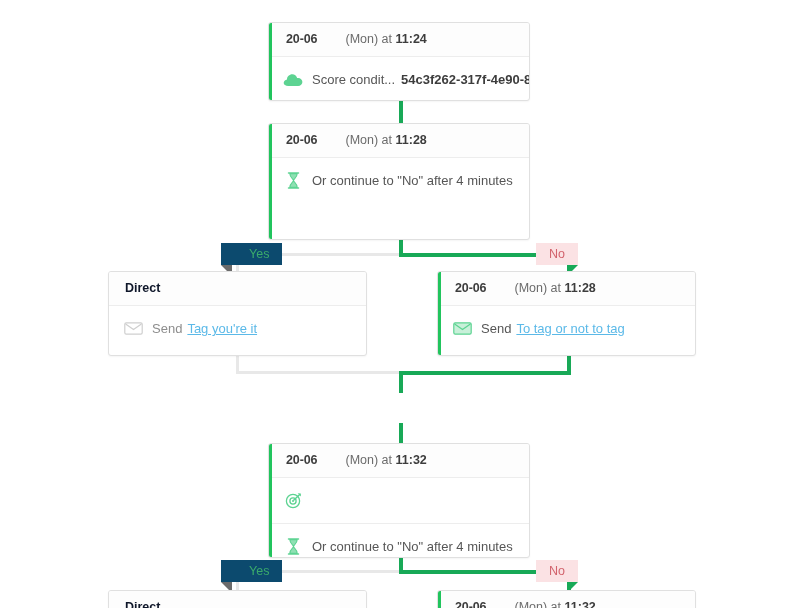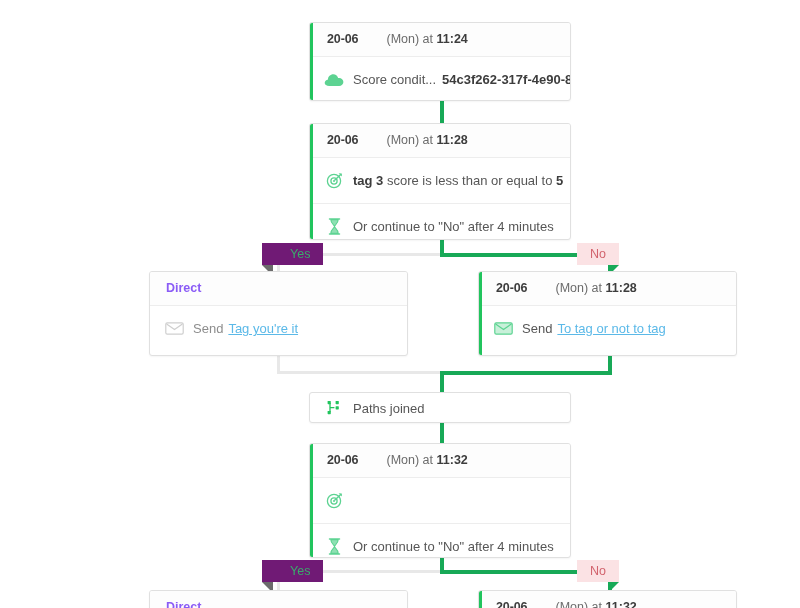--- a/index.html
+++ b/index.html
@@ -14,21 +14,20 @@
     font-family: "Liberation Sans", sans-serif;
     font-size: 13px;
     color: #4a4a4a;
     position: relative;
   }
   #canvas {
     position: absolute;
     left: 0; top: 0;
     width: 672px;
     height: 608px;
-    margin-left: 41px;
   }
 
   
   .line {
     position: absolute;
   }
   .line.green  { background: #18a957; }
   .line.grey   { background: #e8e8e8; }
 
   
@@ -94,33 +93,33 @@
     align-items: center;
     justify-content: center;
   }
   .card-row b { color: #3d3d3d; font-weight: bold; }
   .card-row a {
     color: #5bb9e8;
     text-decoration: underline;
     text-align: right;
   }
   .card.inactive .card-row { color: #8d8d8d; }
-  .card.inactive .card-header.plain { color: #8b5cf6; }
+  .card.inactive .card-header.plain { color: #0f172a; }
 
   
   .branch {
     position: absolute;
     height: 22px;
     line-height: 22px;
     padding: 0 13px;
     font-size: 12.5px;
     text-align: center;
     box-sizing: border-box;
   }
-  .branch.yes { background: #701a75; color: #3aaa6b; padding-left: 28px; }
+  .branch.yes { background: #0c4a6e; color: #3aaa6b; padding-left: 28px; }
   .branch.no  { background: #fbe2e4; color: #d2636d; }
   .branch .tri {
     position: absolute;
     left: 0;
     top: 22px;
     width: 0; height: 0;
     border-left: 11px solid transparent;
     border-top: 11px solid #6b6b6b;
   }
   .branch.no .tri {
@@ -175,122 +174,95 @@
       <b style="margin-left:6px;">54c3f262-317f-4e90-8eb...</b>
     </div>
   </div>
 
   <div class="card active" style="left:268px; top:123px; width:262px; height:117px;">
     <div class="card-header">
       <span class="date">20-06</span><span class="when"><span>(Mon) at </span><b>11:28</b></span>
     </div>
     <div class="card-row">
       <span class="ico">
+        <svg width="13" height="17" viewBox="0 0 13 17">
+            <path d="M1.5 1h10M1.5 16h10" stroke="#5dd392" stroke-width="1.5" stroke-linecap="round"></path>
+            <path d="M2.8 1.6c0 4 3.7 5.3 3.7 6.9s-3.7 2.9-3.7 6.9h7.4c0-4-3.7-5.3-3.7-6.9s3.7-2.9 3.7-6.9z" fill="#8fe0b3" stroke="#5dd392" stroke-width="1.1" stroke-linejoin="round"></path>
+          </svg>
+      </span>
+      <span>Or continue to "No" after 4 minutes</span>
+    </div>
+  </div>
+
+  <div class="branch yes" style="left:221px; top:243px;">
+    <span>Yes</span>
+    <span class="tri"></span>
+  </div>
+  <div class="branch no" style="left:536px; top:243px;">
+    <span>No</span>
+    <span class="tri"></span>
+  </div>
+
+  <div class="card inactive" style="left:108px; top:271px; width:259px; height:85px;">
+    <div class="card-header plain">Direct</div>
+    <div class="card-row">
+      <span class="ico">
+        <svg width="19" height="13" viewBox="0 0 19 13">
+            <rect x="0.8" y="0.8" width="17.4" height="11.4" rx="1.4" fill="#ffffff" stroke="#cfcfcf" stroke-width="1.2"></rect>
+            <path d="M1.6 1.9 9.5 7.6 17.4 1.9" fill="none" stroke="#cfcfcf" stroke-width="1.2"></path>
+          </svg>
+      </span>
+      <span>Send</span>
+      <a href="#" style="margin-left:5px;">Tag you're it</a>
+    </div>
+  </div>
+
+  <div class="card active" style="left:437px; top:271px; width:259px; height:85px;">
+    <div class="card-header">
+      <span class="date">20-06</span><span class="when"><span>(Mon) at </span><b>11:28</b></span>
+    </div>
+    <div class="card-row">
+      <span class="ico">
+        <svg width="19" height="13" viewBox="0 0 19 13">
+            <rect x="0.8" y="0.8" width="17.4" height="11.4" rx="1.4" fill="#c8f0d9" stroke="#5dd392" stroke-width="1.2"></rect>
+            <path d="M1.6 1.9 9.5 7.6 17.4 1.9" fill="none" stroke="#5dd392" stroke-width="1.2"></path>
+          </svg>
+      </span>
+      <span>Send</span>
+      <a href="#" style="margin-left:5px;">To tag or not to tag</a>
+    </div>
+  </div>
+
+
+  <div class="card active" style="left:268px; top:443px; width:262px; height:115px;">
+    <div class="card-header">
+      <span class="date">20-06</span><span class="when"><span>(Mon) at </span><b>11:32</b></span>
+    </div>
+    <div class="card-row">
+      <span class="ico">
         <svg width="17" height="17" viewBox="0 0 17 17">
             <circle cx="8" cy="9" r="6.6" fill="none" stroke="#5dd392" stroke-width="1.3"></circle>
             <circle cx="8" cy="9" r="3.1" fill="none" stroke="#5dd392" stroke-width="1.3"></circle>
             <circle cx="8" cy="9" r="1" fill="#5dd392"></circle>
             <path d="M8.4 8.6 15 2.2" stroke="#5dd392" stroke-width="1.4" fill="none"></path>
             <path d="M12.6 1.2 15.8 1.4 16 4.6z" fill="#5dd392"></path>
           </svg>
       </span>
-      <span><b>tag 3</b><span> score is less than or equal to </span><b>5</b></span>
     </div>
     <div class="card-row">
       <span class="ico">
         <svg width="13" height="17" viewBox="0 0 13 17">
             <path d="M1.5 1h10M1.5 16h10" stroke="#5dd392" stroke-width="1.5" stroke-linecap="round"></path>
             <path d="M2.8 1.6c0 4 3.7 5.3 3.7 6.9s-3.7 2.9-3.7 6.9h7.4c0-4-3.7-5.3-3.7-6.9s3.7-2.9 3.7-6.9z" fill="#8fe0b3" stroke="#5dd392" stroke-width="1.1" stroke-linejoin="round"></path>
           </svg>
       </span>
       <span>Or continue to "No" after 4 minutes</span>
     </div>
   </div>
 
-  <div class="branch yes" style="left:221px; top:243px;">
-    <span>Yes</span>
-    <span class="tri"></span>
-  </div>
-  <div class="branch no" style="left:536px; top:243px;">
-    <span>No</span>
-    <span class="tri"></span>
-  </div>
-
-  <div class="card inactive" style="left:108px; top:271px; width:259px; height:85px;">
-    <div class="card-header plain">Direct</div>
-    <div class="card-row">
-      <span class="ico">
-        <svg width="19" height="13" viewBox="0 0 19 13">
-            <rect x="0.8" y="0.8" width="17.4" height="11.4" rx="1.4" fill="#ffffff" stroke="#cfcfcf" stroke-width="1.2"></rect>
-            <path d="M1.6 1.9 9.5 7.6 17.4 1.9" fill="none" stroke="#cfcfcf" stroke-width="1.2"></path>
-          </svg>
-      </span>
-      <span>Send</span>
-      <a href="#" style="margin-left:5px;">Tag you're it</a>
-    </div>
-  </div>
-
-  <div class="card active" style="left:437px; top:271px; width:259px; height:85px;">
-    <div class="card-header">
-      <span class="date">20-06</span><span class="when"><span>(Mon) at </span><b>11:28</b></span>
-    </div>
-    <div class="card-row">
-      <span class="ico">
-        <svg width="19" height="13" viewBox="0 0 19 13">
-            <rect x="0.8" y="0.8" width="17.4" height="11.4" rx="1.4" fill="#c8f0d9" stroke="#5dd392" stroke-width="1.2"></rect>
-            <path d="M1.6 1.9 9.5 7.6 17.4 1.9" fill="none" stroke="#5dd392" stroke-width="1.2"></path>
-          </svg>
-      </span>
-      <span>Send</span>
-      <a href="#" style="margin-left:5px;">To tag or not to tag</a>
-    </div>
-  </div>
-
-  <div class="card" style="left:268px; top:392px; width:262px; height:31px;">
-    <div class="card-row" style="height:30px; border-bottom:none;">
-      <span class="ico">
-        <svg width="17" height="16" viewBox="0 0 17 16">
-            <path d="M4 3v9" stroke="#21c45d" stroke-width="1.3" fill="none"></path>
-            <path d="M4 7.6h4.4" stroke="#21c45d" stroke-width="1.3" fill="none"></path>
-            <rect x="1.6" y="1" width="3.2" height="3.2" rx="0.6" fill="#21c45d"></rect>
-            <rect x="9.6" y="1" width="3.2" height="3.2" rx="0.6" fill="#21c45d"></rect>
-            <rect x="9.6" y="6.2" width="3.2" height="3.2" rx="0.6" fill="#21c45d"></rect>
-            <rect x="1.6" y="11" width="3.2" height="3.2" rx="0.6" fill="#21c45d"></rect>
-          </svg>
-      </span>
-      <span>Paths joined</span>
-    </div>
-  </div>
-
-  <div class="card active" style="left:268px; top:443px; width:262px; height:115px;">
-    <div class="card-header">
-      <span class="date">20-06</span><span class="when"><span>(Mon) at </span><b>11:32</b></span>
-    </div>
-    <div class="card-row">
-      <span class="ico">
-        <svg width="17" height="17" viewBox="0 0 17 17">
-            <circle cx="8" cy="9" r="6.6" fill="none" stroke="#5dd392" stroke-width="1.3"></circle>
-            <circle cx="8" cy="9" r="3.1" fill="none" stroke="#5dd392" stroke-width="1.3"></circle>
-            <circle cx="8" cy="9" r="1" fill="#5dd392"></circle>
-            <path d="M8.4 8.6 15 2.2" stroke="#5dd392" stroke-width="1.4" fill="none"></path>
-            <path d="M12.6 1.2 15.8 1.4 16 4.6z" fill="#5dd392"></path>
-          </svg>
-      </span>
-    </div>
-    <div class="card-row">
-      <span class="ico">
-        <svg width="13" height="17" viewBox="0 0 13 17">
-            <path d="M1.5 1h10M1.5 16h10" stroke="#5dd392" stroke-width="1.5" stroke-linecap="round"></path>
-            <path d="M2.8 1.6c0 4 3.7 5.3 3.7 6.9s-3.7 2.9-3.7 6.9h7.4c0-4-3.7-5.3-3.7-6.9s3.7-2.9 3.7-6.9z" fill="#8fe0b3" stroke="#5dd392" stroke-width="1.1" stroke-linejoin="round"></path>
-          </svg>
-      </span>
-      <span>Or continue to "No" after 4 minutes</span>
-    </div>
-  </div>
-
   <div class="branch yes" style="left:221px; top:560px;">
     <span>Yes</span>
     <span class="tri"></span>
   </div>
   <div class="branch no" style="left:536px; top:560px;">
     <span>No</span>
     <span class="tri"></span>
   </div>
 
   <div class="card inactive" style="left:108px; top:590px; width:259px; height:85px;">

